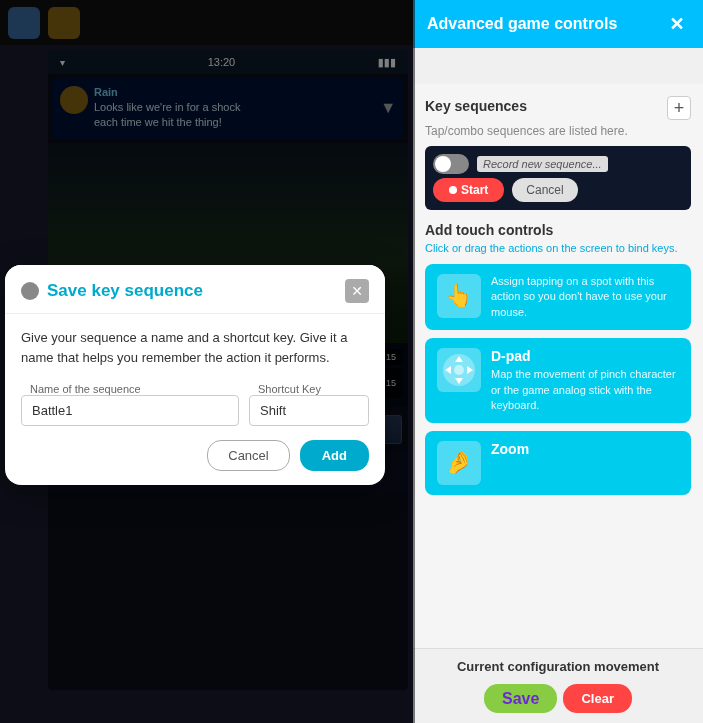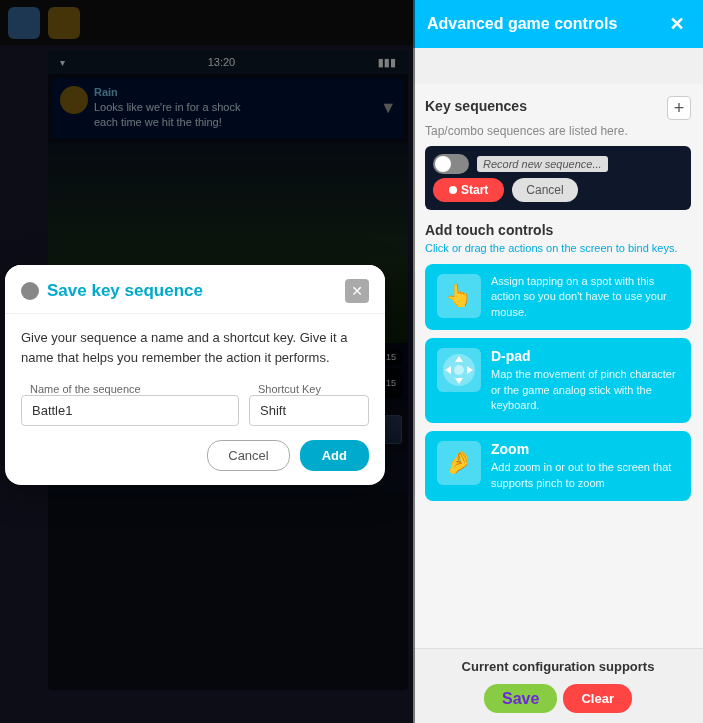--- a/index.html
+++ b/index.html
@@ -716,29 +716,28 @@
           <div class="touch-desc">Map the movement of pinch character or the game analog stick with the keyboard.</div>
         </div>
       </div>
 
       <div class="touch-control-card">
         <div class="touch-icon">
           <span>🤌</span>
         </div>
         <div class="touch-info">
           <div class="touch-name">Zoom</div>
-          <div class="touch-desc">Add zoom in or out to the screen that supports pinch to zoom</div>
         </div>
       </div>
     </div>
 
   </div>
 
   <div class="current-config">
-    <div class="config-title">Current configuration supports</div>
+    <div class="config-title">Current configuration movement</div>
     <div class="config-actions">
       <button class="btn-save">Save</button>
       <button class="btn-clear">Clear</button>
     </div>
   </div>
 </div>
 
 <div class="modal-overlay"></div>
 
 <div class="dialog">

